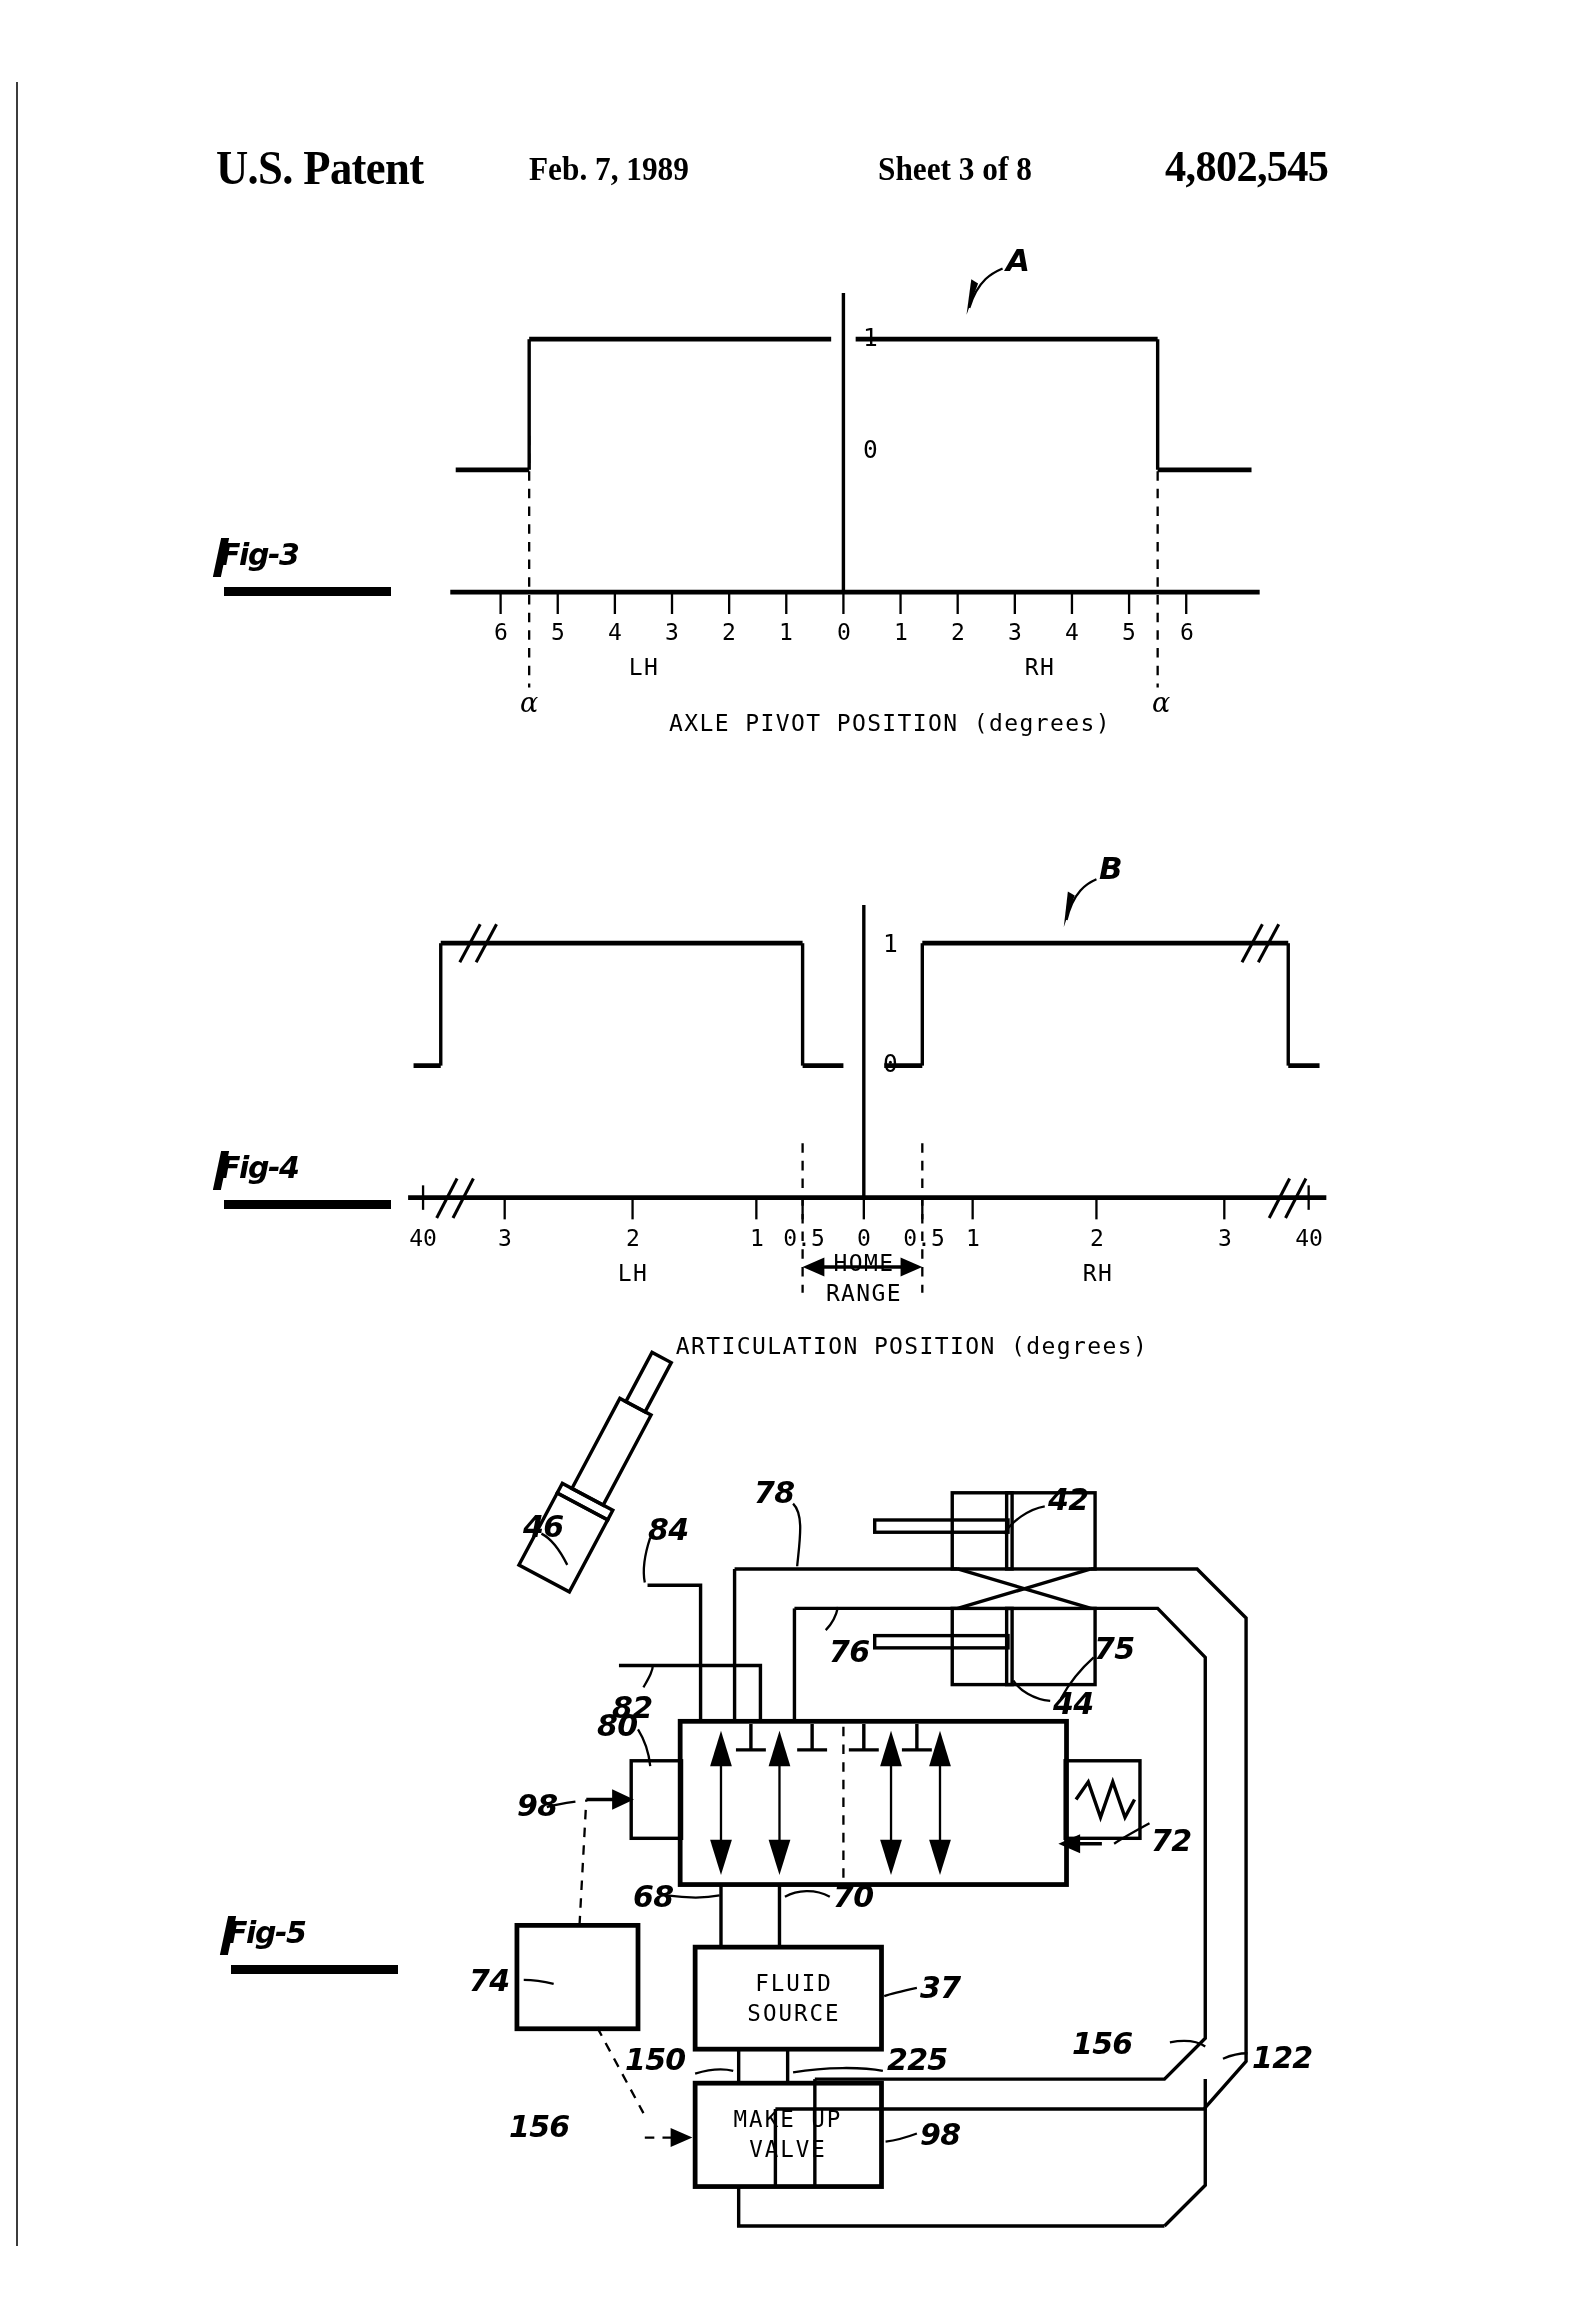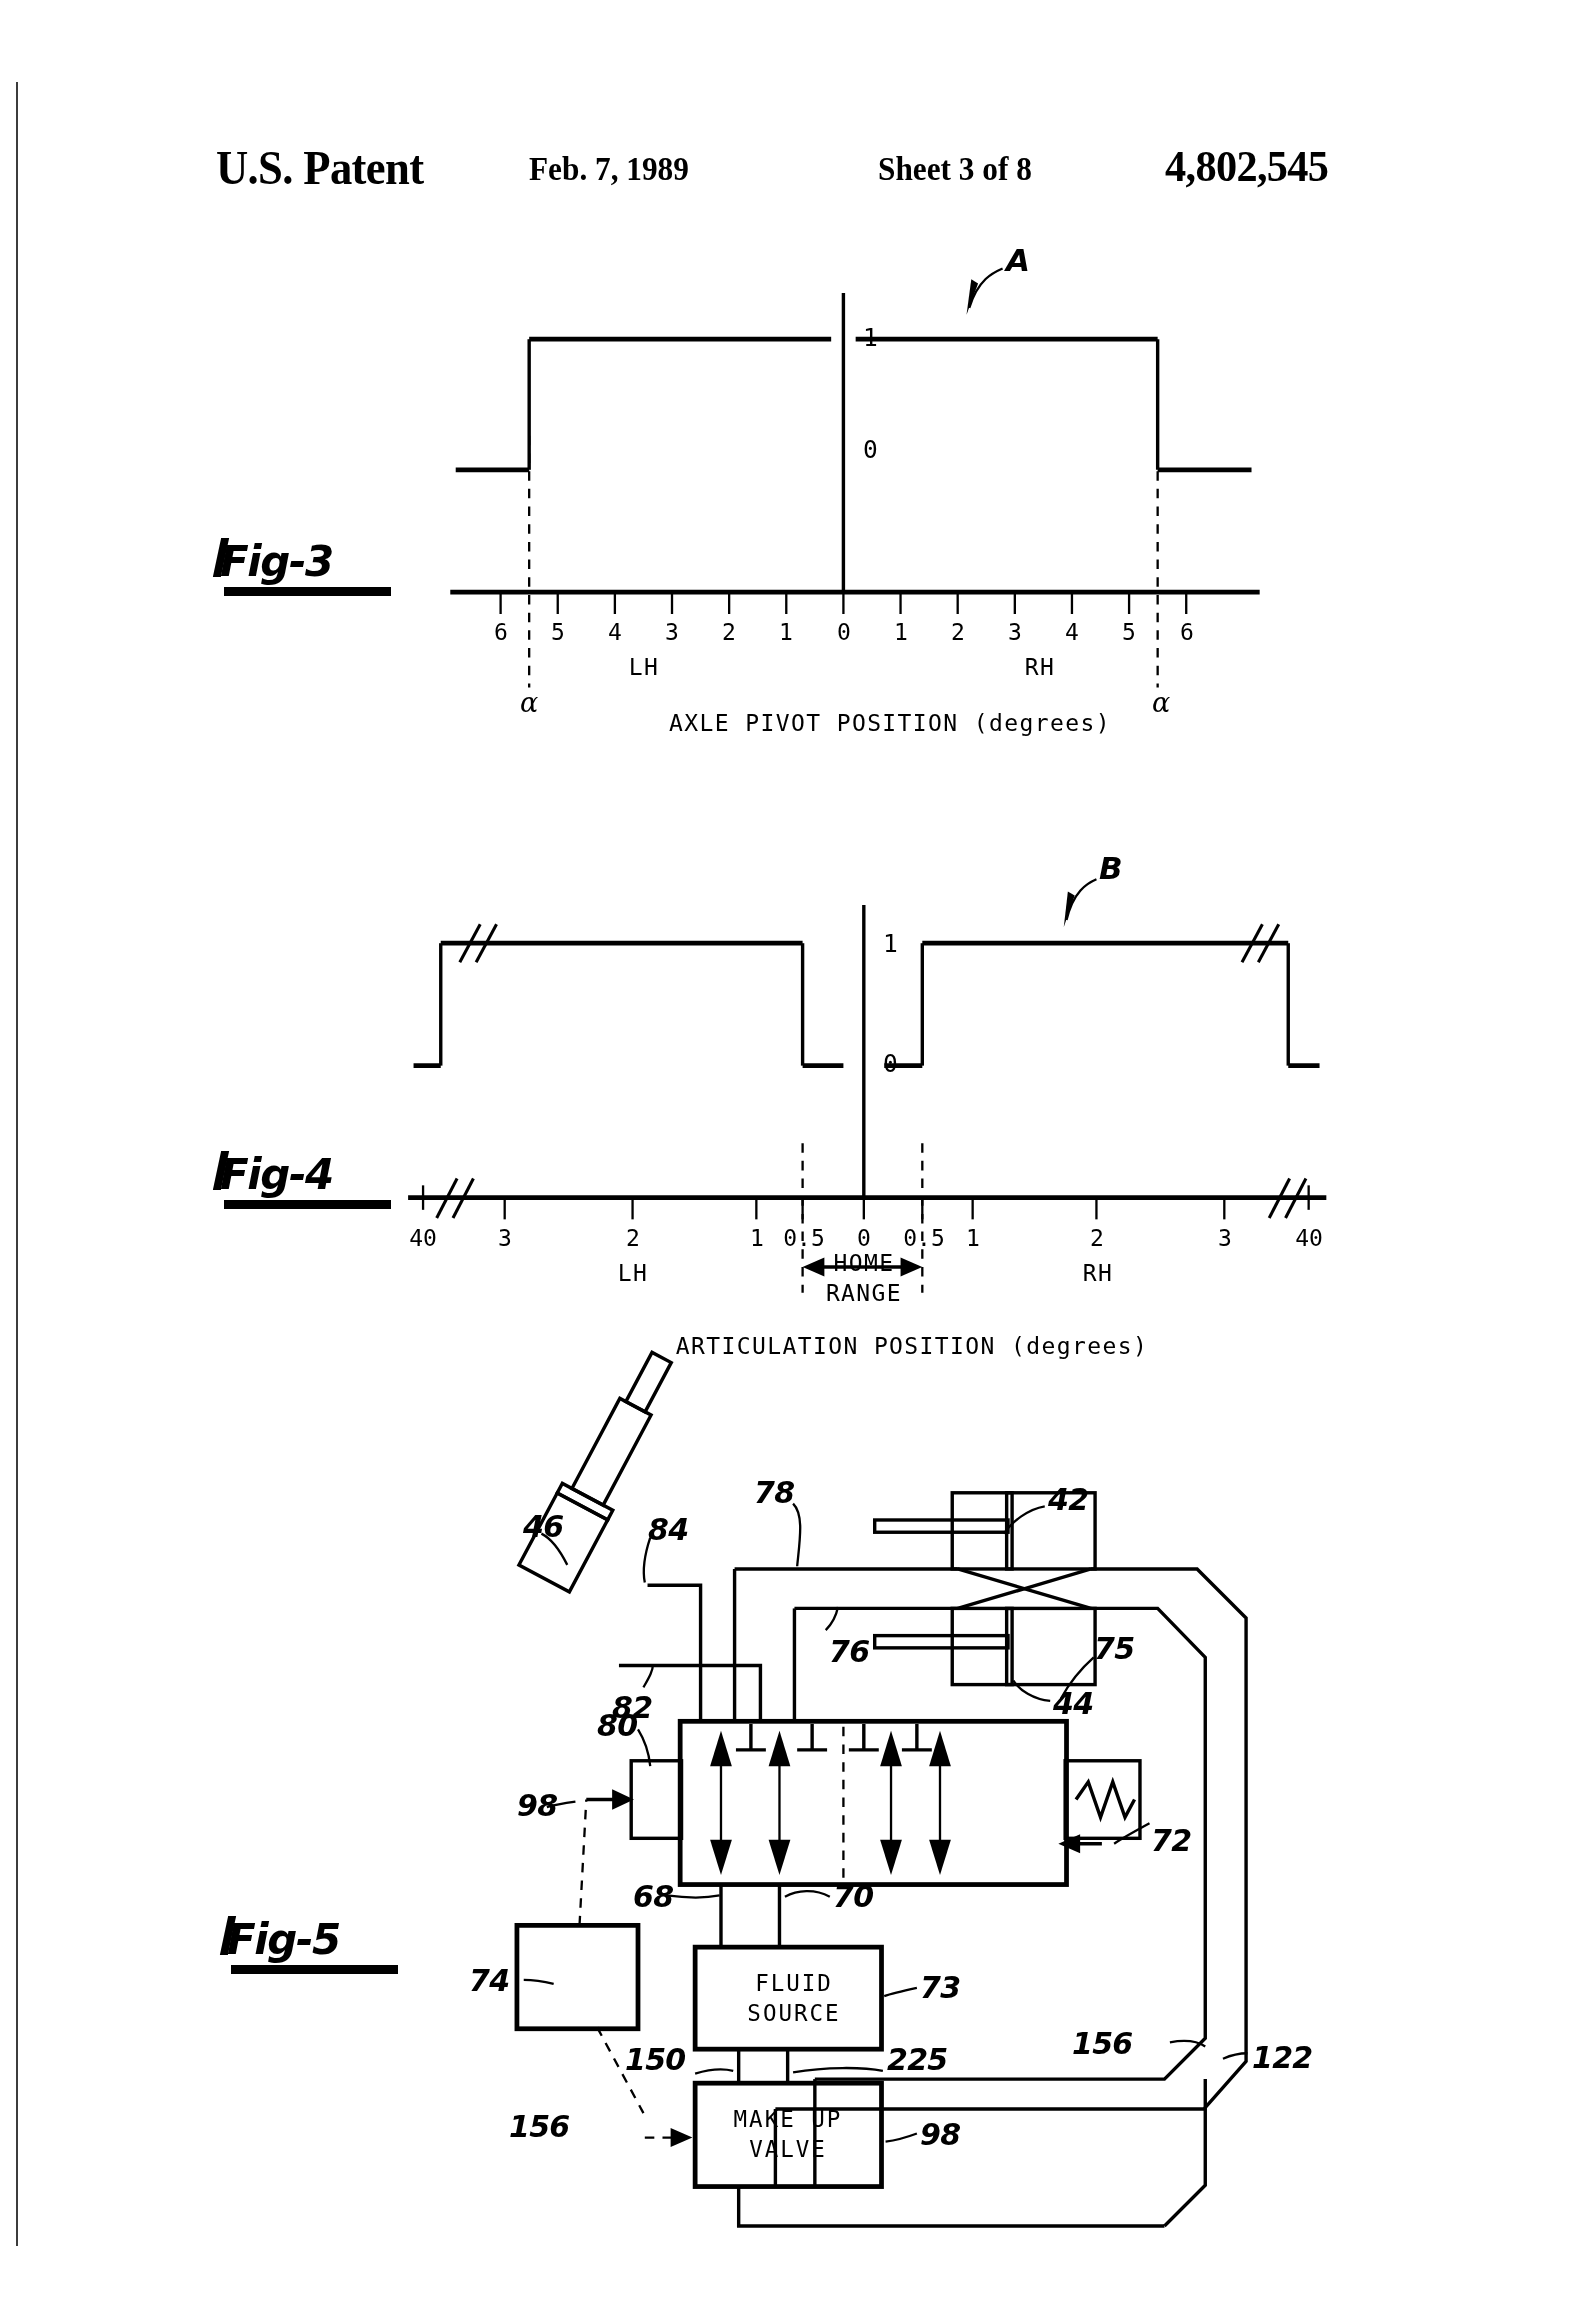--- a/index.html
+++ b/index.html
@@ -16,21 +16,21 @@
      font-size:48px;letter-spacing:-0.7px;transform:scaleX(.93);transform-origin:left center;}
   .hdr-date{position:absolute;left:529px;top:150px;font-family:"Liberation Serif",serif;font-weight:bold;
      font-size:34px;transform:scaleX(.92);transform-origin:left center;}
   .hdr-sheet{position:absolute;left:878px;top:150px;font-family:"Liberation Serif",serif;font-weight:bold;
      font-size:34px;transform:scaleX(.92);transform-origin:left center;}
   .hdr-pat{position:absolute;left:1165px;top:140px;font-family:"Liberation Serif",serif;font-weight:bold;
      font-size:45px;letter-spacing:-0.7px;transform:scaleX(.94);transform-origin:left center;}
 
   
   .figlabel{position:absolute;font-family:"DejaVu Sans",sans-serif;font-weight:bold;font-style:italic;
-     font-size:42px;letter-spacing:-1.4px;}
+     font-size:30px;letter-spacing:-1.4px;}
   .figlabel .bar{position:absolute;left:4.1px;top:50px;width:167px;height:8.8px;background:#000;}
   .figlabel .slab{position:absolute;left:-2.7px;top:1.4px;width:7.5px;height:39px;background:#000;transform:skewX(-12deg);}
   .tick-lbl{position:absolute;font-family:"DejaVu Sans Mono",monospace;font-size:23px;
      transform:translateX(-50%);white-space:nowrap;}
   .axis-cap{position:absolute;font-family:"DejaVu Sans Mono",monospace;font-size:23px;
      letter-spacing:1.4px;transform:translateX(-50%);white-space:nowrap;}
   .lvl-lbl{position:absolute;font-family:"DejaVu Sans Mono",monospace;font-size:24.5px;}
   .ref{position:absolute;font-family:"DejaVu Sans",sans-serif;font-style:italic;font-weight:bold;
      font-size:30px;letter-spacing:-0.7px;white-space:nowrap;}
   .greek{position:absolute;font-family:"DejaVu Serif",serif;font-style:italic;font-size:27px;
@@ -384,21 +384,21 @@
   <div class="ref" style="left:612px;top:1690px;">82</div>
   <div class="ref" style="left:754px;top:1475px;">78</div>
   <div class="ref" style="left:829px;top:1626px;margin-top:8px;">76</div>
   <div class="ref" style="left:1048px;top:1482px;">42</div>
   <div class="ref" style="left:1053px;top:1686px;">44</div>
   <div class="ref" style="left:1094px;top:1631px;text-align:right;">75</div>
   <div class="ref" style="left:1151px;top:1823px;">72</div>
   <div class="ref" style="left:597px;top:1708px;">80</div>
   <div class="ref" style="left:633px;top:1879px;">68</div>
   <div class="ref" style="left:833px;top:1879px;">70</div>
-  <div class="ref" style="left:920px;top:1970px;">73</div>
+  <div class="ref" style="left:920px;top:1970px;">37</div>
   <div class="ref" style="left:625px;top:2042px;">150</div>
   <div class="ref" style="left:887px;top:2042px;">225</div>
   <div class="ref" style="left:920px;top:2117px;">98</div>
   <div class="ref" style="left:469px;top:1963px;">74</div>
   <div class="ref" style="left:517px;top:1788px;">98</div>
   <div class="ref" style="left:509px;top:2109px;">156</div>
   <div class="ref" style="left:1072px;top:2026px;">156</div>
   <div class="ref" style="left:1252px;top:2040px;">122</div>
 </div>
 

